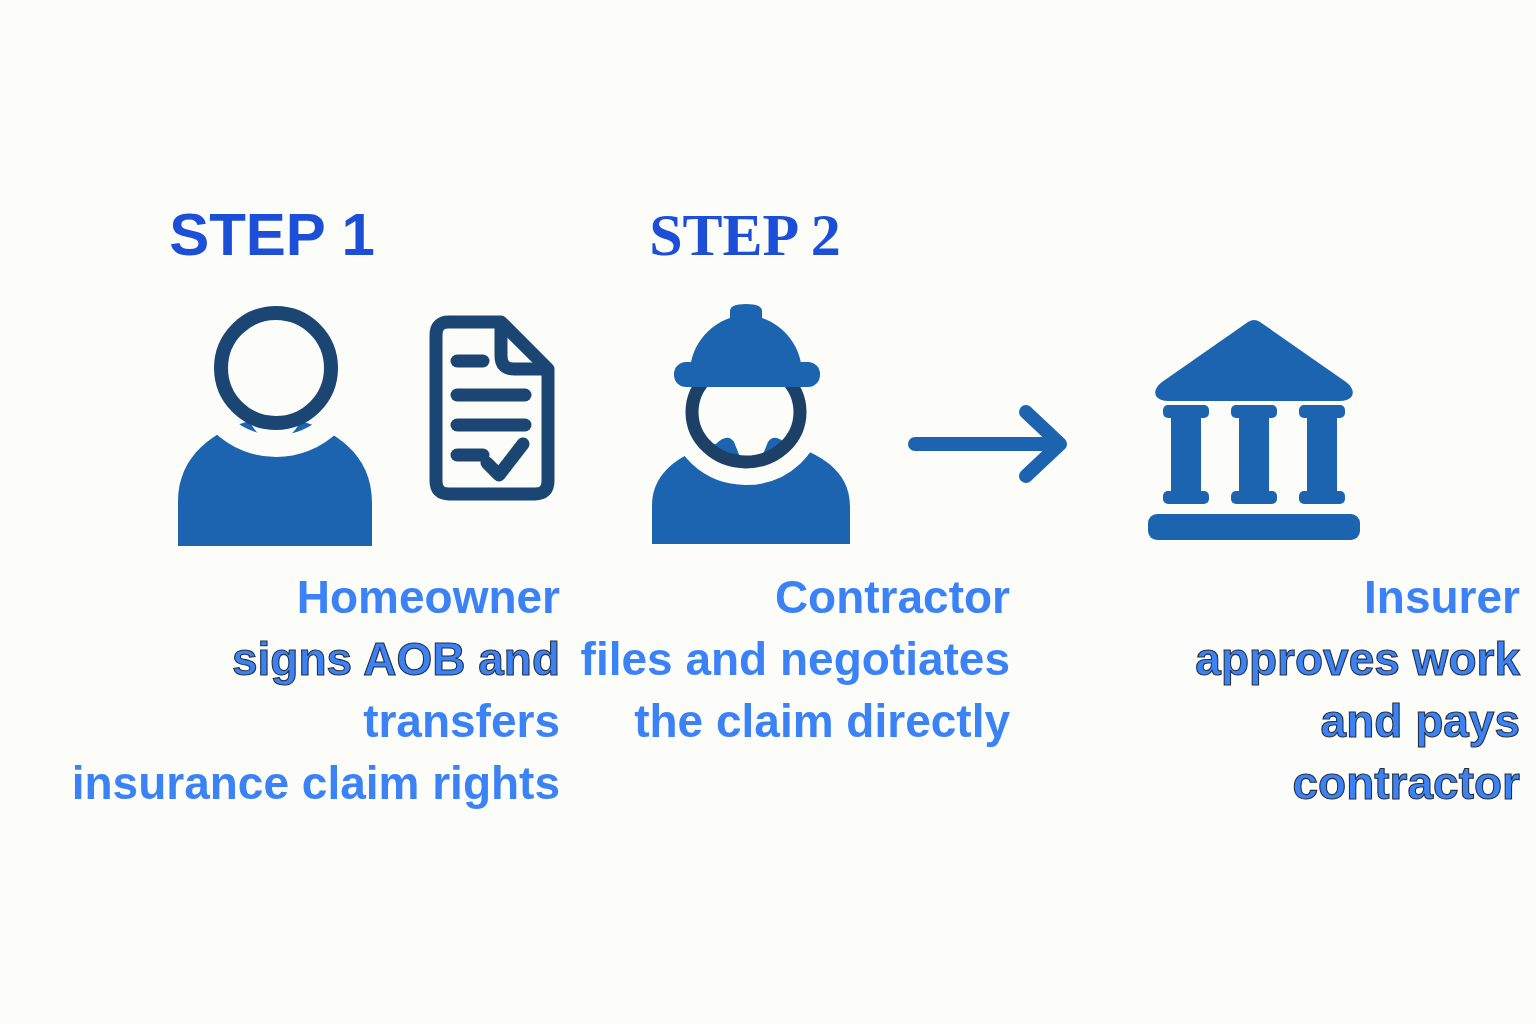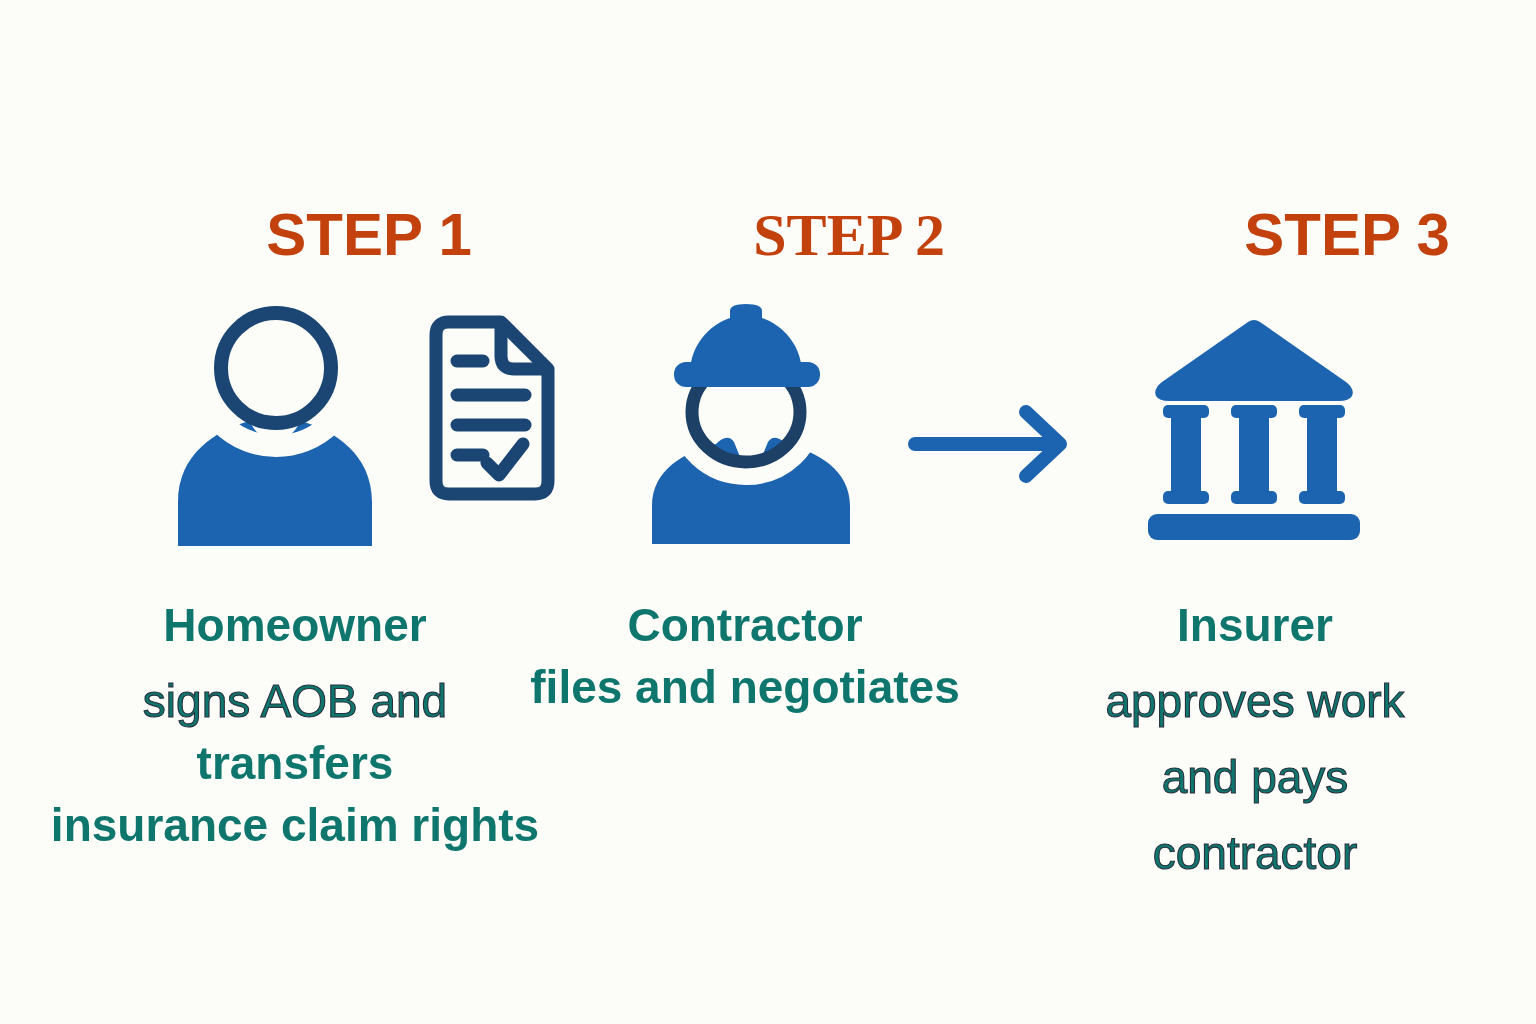--- a/index.html
+++ b/index.html
@@ -10,64 +10,63 @@
   }
   .canvas {
     position: relative;
     width: 1536px; height: 1024px;
     background: #fcfcf9;
     overflow: hidden;
   }
   .step-heading {
     position: absolute;
     width: 400px;
-    text-align: right;
+    text-align: center;
     font-size: 60px;
     font-weight: 700;
     letter-spacing: 0px;
-    color: #c2410c;
+    color: #1d4ed8;
     top: 203px;
     line-height: 64px;
   }
   #heading-1 { left: 72px; }
   #heading-2 { left: 545px; font-family: Liberation Serif, serif; }
   #heading-3 { left: 1050px; }
 
   .icon { position: absolute; }
   #person-icon   { left: 172px; top: 304px; }
   #document-icon { left: 417px; top: 314px; }
   #contractor-icon { left: 644px; top: 300px; }
   #arrow-icon    { left: 908px; top: 405px; }
   #bank-icon     { left: 1148px; top: 318px; }
 
   .caption {
     position: absolute;
     width: 530px;
-    top: 594px;
-    text-align: center;
+    top: 566px;
+    text-align: right;
     font-size: 46px;
     line-height: 62px;
-    color: #0f766e;
+    color: #3b82f6;
   }
   #caption-1 { left: 30px; }
   #caption-2 { left: 480px; }
   #caption-3 { left: 990px; }
 
   .w-b  { font-weight: 700; }
-  .w-sb { font-weight: 400; margin-top: 14px; -webkit-text-stroke: 1.1px #28313d; }
+  .w-sb { font-weight: 700; -webkit-text-stroke: 1.1px #28313d; }
   .w-r  { font-weight: 700; }
 </style>
 </head>
 <body>
 
 <div class="canvas">
 
   <div class="step-heading" id="heading-1">STEP 1</div>
   <div class="step-heading" id="heading-2">STEP 2</div>
-  <div class="step-heading" id="heading-3">STEP 3</div>
 
   <svg class="icon" id="person-icon" width="216" height="242" viewBox="0 0 216 242">
     <path d="M6,242 V198 C6,150 44,126 78,117 C87,142 119,142 128,117 C162,126 200,150 200,198 V242 Z" fill="#1d64b0"></path>
     <circle cx="104" cy="64" r="78" fill="none" stroke="#fcfcf9" stroke-width="22"></circle>
     <circle cx="104" cy="64" r="55" fill="none" stroke="#1b4674" stroke-width="14"></circle>
   </svg>
 
   <svg class="icon" id="document-icon" width="140" height="190" viewBox="0 0 140 190">
     <path d="M32,8 H84 L131,55 V167 Q131,180 118,180 H32 Q19,180 19,167 V21 Q19,8 32,8 Z" fill="none" stroke="#1b4674" stroke-width="13" stroke-linejoin="round"></path>
     <path d="M84,8 V42 Q84,55 97,55 H131" fill="none" stroke="#1b4674" stroke-width="13" stroke-linejoin="round"></path>
@@ -114,20 +113,21 @@
   <div class="caption" id="caption-1">
     <div class="w-b">Homeowner</div>
     <div class="w-sb">signs AOB and</div>
     <div class="w-b">transfers</div>
     <div class="w-r">insurance claim rights</div>
   </div>
 
   <div class="caption" id="caption-2">
     <div class="w-b">Contractor</div>
     <div class="w-r">files and negotiates</div>
+    <div class="w-r">the claim directly</div>
   </div>
 
   <div class="caption" id="caption-3">
     <div class="w-b">Insurer</div>
     <div class="w-sb">approves work</div>
     <div class="w-sb">and pays</div>
     <div class="w-sb">contractor</div>
   </div>
 
 </div>

